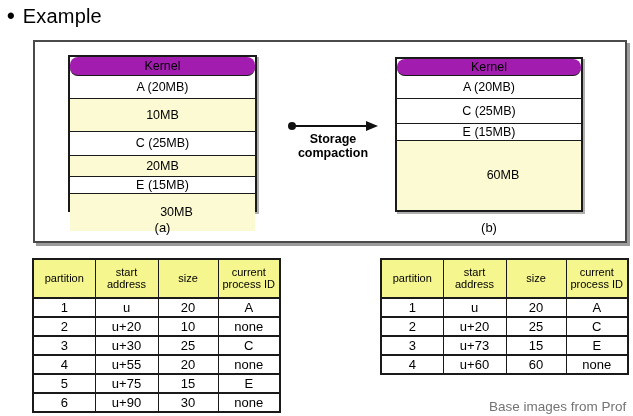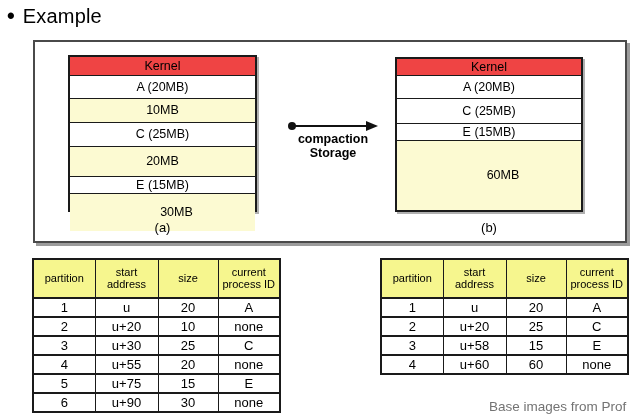--- a/index.html
+++ b/index.html
@@ -25,21 +25,21 @@
     background:#fff;box-shadow:2px 2px 0 #b0b0b0;
   }
   .diag-a{left:68px;top:55px;width:189px;height:157px;}
   .diag-b{left:395px;top:57px;width:188px;height:155px;}
   .mblock{
     box-sizing:border-box;border-bottom:1px solid #1a1a1a;
     display:flex;align-items:center;justify-content:center;
     font-size:12.5px;line-height:1;
   }
   .mblock:last-child{border-bottom:none;padding-left:28px;}
-  .c-kernel{background:#ef4444;}
+  .c-kernel{background:#a21caf;border-radius:8px;}
   .c-proc{background:#ffffff;text-align:center;}
   .c-hole{background:#fcfad2;}
 
   .diag-label{position:absolute;top:220px;font-size:13px;text-align:center;}
   .diag-label.la{left:68px;width:189px;}
   .diag-label.lb{left:395px;width:188px;}
 
   
   .arrow-svg{position:absolute;left:286px;top:118px;}
   .arrow-caption{
@@ -77,36 +77,36 @@
 <div class="title-row">
   <span class="title-bullet">•</span>
   <span class="title-text">Example</span>
 </div>
 
 <div class="figure-box"></div>
 
 <div class="memdiag diag-a">
   <div class="mblock c-kernel" style="height:19px">Kernel</div>
   <div class="mblock c-proc" style="height:23px">A (20MB)</div>
-  <div class="mblock c-hole" style="height:24px">10MB</div>
+  <div class="mblock c-hole" style="height:33px">10MB</div>
   <div class="mblock c-proc" style="height:24px">C (25MB)</div>
-  <div class="mblock c-hole" style="height:30px">20MB</div>
+  <div class="mblock c-hole" style="height:21px">20MB</div>
   <div class="mblock c-proc" style="height:17px">E (15MB)</div>
   <div class="mblock c-hole" style="height:37px">30MB</div>
 </div>
 <div class="diag-label la">(a)</div>
 
 <svg class="arrow-svg" width="94" height="16" viewBox="0 0 94 16">
   <circle cx="6" cy="8" r="4" fill="#111"></circle>
   <line x1="6" y1="8" x2="81" y2="8" stroke="#111" stroke-width="2.2"></line>
   <polygon points="80,3 92,8 80,13" fill="#111"></polygon>
 </svg>
 <div class="arrow-caption">
+  <span>Storage</span>
   <span>compaction</span>
-  <span>Storage</span>
 </div>
 
 <div class="memdiag diag-b">
   <div class="mblock c-kernel" style="height:17px">Kernel</div>
   <div class="mblock c-proc" style="height:23px">A (20MB)</div>
   <div class="mblock c-proc" style="height:25px">C (25MB)</div>
   <div class="mblock c-proc" style="height:17px">E (15MB)</div>
   <div class="mblock c-hole" style="height:69px">60MB</div>
 </div>
 <div class="diag-label lb">(b)</div>
@@ -185,21 +185,21 @@
     <td>A</td>
   </tr>
   <tr>
     <td>2</td>
     <td>u+20</td>
     <td>25</td>
     <td>C</td>
   </tr>
   <tr>
     <td>3</td>
-    <td>u+58</td>
+    <td>u+73</td>
     <td>15</td>
     <td>E</td>
   </tr>
   <tr>
     <td>4</td>
     <td>u+60</td>
     <td>60</td>
     <td>none</td>
   </tr>
 </tbody>

